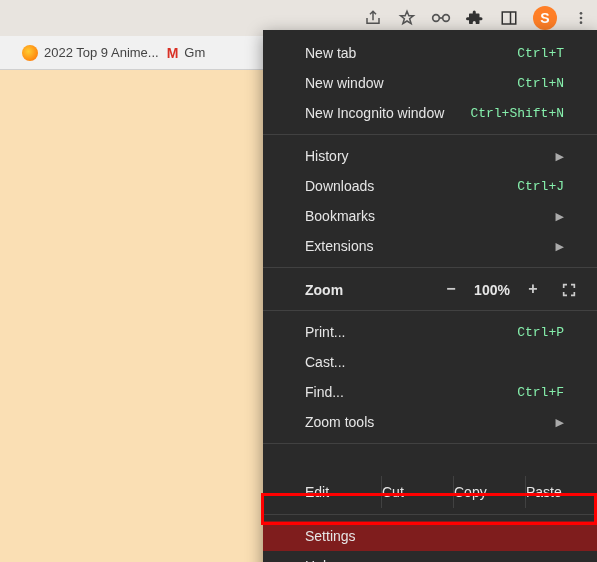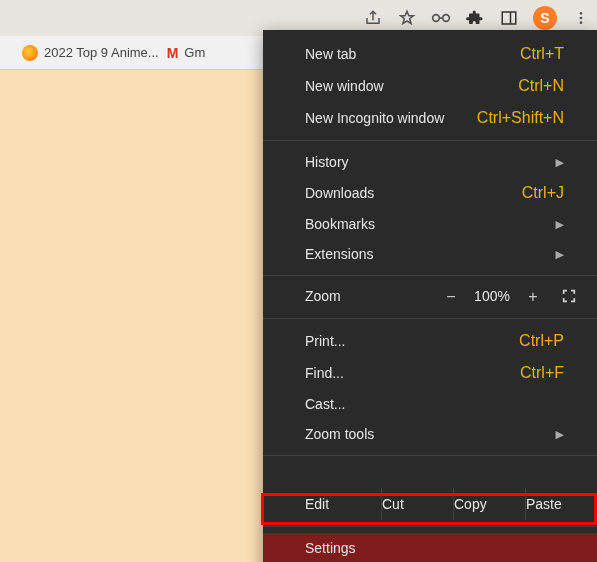--- a/index.html
+++ b/index.html
@@ -78,36 +78,38 @@
   }
   .menu-item {
     display: flex;
     align-items: center;
     justify-content: space-between;
     padding: 7px 33px 7px 42px;
     cursor: pointer;
     position: relative;
   }
   .menu-item .shortcut {
-    color: #eab308;
-    font-size: 16px;
+    color: #86efac;
+    font-size: 13px;
+    font-family: Liberation Mono, monospace;
   }
   .menu-item .chevron {
     color: #aaa;
     font-size: 11px;
   }
   .menu-sep {
     height: 1px;
     background: #414141;
     margin: 6px 0;
   }
   .zoom-row {
     display: flex;
-    align-items: flex-start;
+    align-items: flex-end;
     padding: 6px 20px 6px 42px;
+    font-weight: bold;
   }
   .zoom-row .zlabel { flex: 1; }
   .zoom-row .zbtn {
     width: 32px; text-align: center;
     color: #ccc; cursor: pointer;
     font-size: 16px;
   }
   .zoom-row .zval {
     width: 50px; text-align: center;
   }
@@ -243,25 +245,25 @@
     </span>
   </div>
 
   <div class="menu-sep"></div>
 
   <div class="menu-item">
     <span>Print...</span>
     <span class="shortcut">Ctrl+P</span>
   </div>
   <div class="menu-item">
+    <span>Cast...</span>
+  </div>
+  <div class="menu-item">
     <span>Find...</span>
     <span class="shortcut">Ctrl+F</span>
-  </div>
-  <div class="menu-item">
-    <span>Cast...</span>
   </div>
   <div class="menu-item">
     <span>Zoom tools</span>
     <span class="chevron">▶</span>
   </div>
 
   <div class="menu-sep"></div>
 
   <div class="edit-row">
     <span class="elabel">Edit</span>

